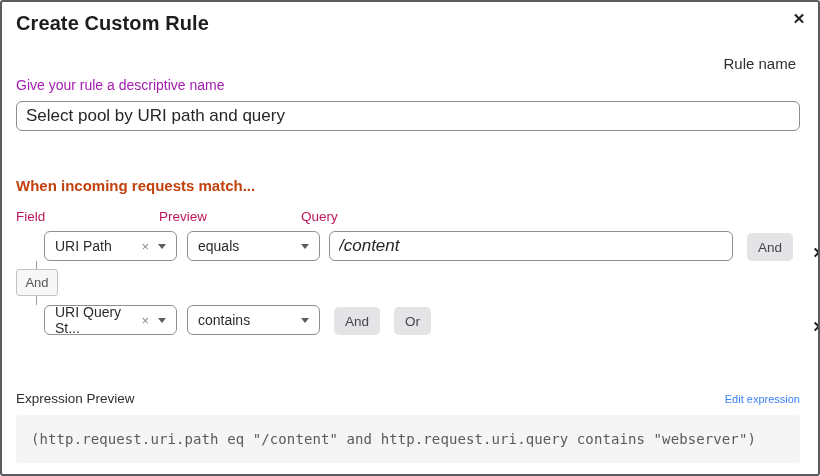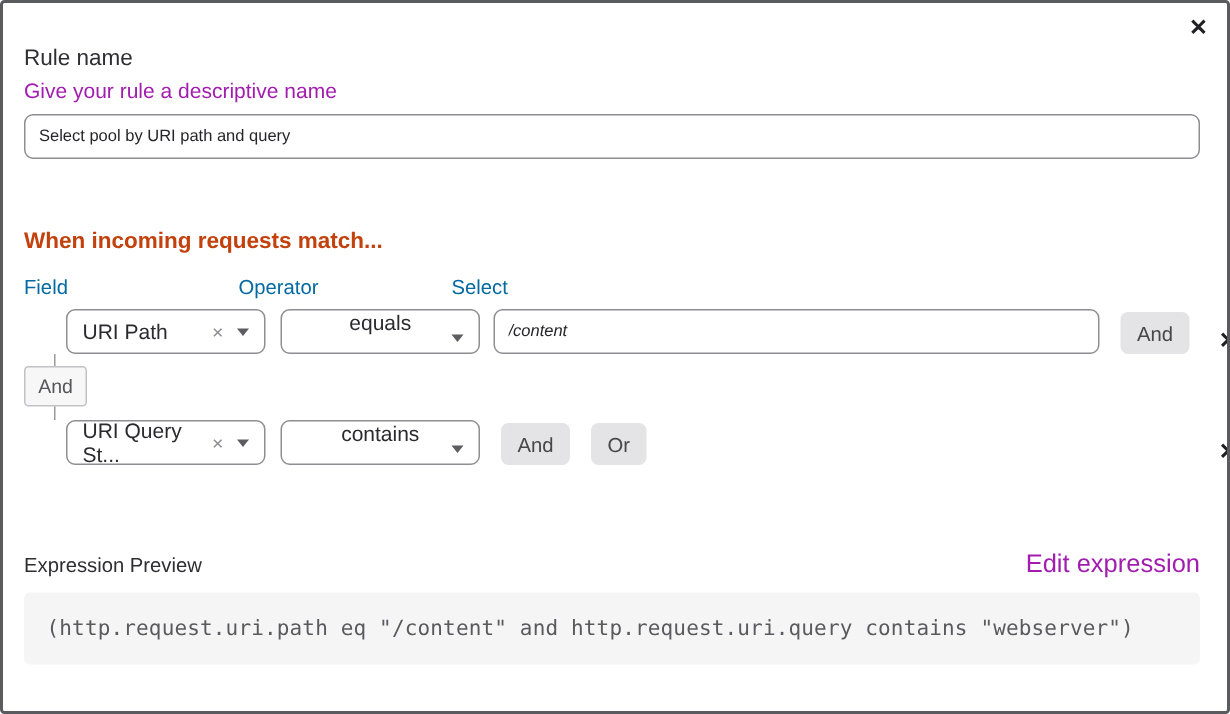--- a/index.html
+++ b/index.html
@@ -40,55 +40,56 @@
     line-height: 22px;
     text-align: center;
     padding: 0;
   }
 
   .field-label {
     margin-top: 19px;
     font-size: 15px;
     color: #2e2e33;
     line-height: 18px;
+    text-align: right;
   }
   .field-helper {
     margin-top: 4px;
     font-size: 14px;
     color: #a21caf;
     line-height: 16px;
   }
 
   .text-input {
     display: block;
     height: 30px;
     border: 1px solid #8e8e93;
     border-radius: 6px;
     background: #fff;
     font-family: "Liberation Sans", sans-serif;
-    font-size: 11px;
+    font-size: 17px;
     color: #26262a;
     padding: 0 9px;
     outline: none;
   }
   .rule-name-input { margin-top: 8px; width: 784px; }
 
   .match-heading {
     margin-top: 46px;
     font-size: 15px;
     font-weight: 700;
     color: #c2410c;
     line-height: 18px;
   }
 
   .col-labels {
     margin-top: 14px;
     display: flex;
     font-size: 13.5px;
-    color: #0369a1;
+    color: #be185d;
     line-height: 15px;
   }
   .col-field { width: 143px; }
   .col-operator { width: 142px; }
 
   .cond-row {
     margin-top: 7px;
     display: flex;
     align-items: flex-end;
     width: 784px;
@@ -109,21 +110,21 @@
     color: #2b2b2f;
   }
   .dd .dd-right { margin-left: auto; display: flex; align-items: center; gap: 9px; }
   .dd-clear { font-size: 13px; color: #8b8b90; line-height: 13px; }
   .caret {
     width: 0; height: 0;
     border-left: 4.5px solid transparent;
     border-right: 4.5px solid transparent;
     border-top: 5.5px solid #5c5c61;
   }
-  .dd-operator { margin-left: 10px; flex-direction: column; }
+  .dd-operator { margin-left: 10px; }
   .value-input { margin-left: 9px; font-style: italic; }
   .value-row1 { width: 404px; }
   .value-row2 { width: 354px; }
 
   .op-btn {
     margin-left: 14px;
     height: 28px;
     padding: 0 11px;
     background: #e4e4e6;
     border: none;
@@ -172,22 +173,22 @@
   .preview-row {
     margin-top: 56px;
     width: 784px;
     display: flex;
     align-items: baseline;
     justify-content: space-between;
     text-align: right;
   }
   .preview-label { font-size: 13.5px; color: #2e2e33; }
   .edit-link {
-    font-size: 17px;
-    color: #a21caf;
+    font-size: 11px;
+    color: #3b82f6;
     text-decoration: none;
     cursor: pointer;
   }
 
   .code-block {
     margin-top: 9px;
     width: 784px;
     height: 48px;
     background: #f5f5f6;
     border-radius: 4px;
@@ -201,32 +202,33 @@
     letter-spacing: 0.1px;
     color: #5a5a5e;
     white-space: nowrap;
   }
 </style>
 </head>
 <body>
 
 <div class="dialog">
 
+  <div class="dialog-title">Create Custom Rule</div>
   <button class="close-btn">✕</button>
 
   <div class="field-label">Rule name</div>
   <div class="field-helper">Give your rule a descriptive name</div>
   <input class="text-input rule-name-input" type="text" value="Select pool by URI path and query" style="">
 
   <div class="match-heading">When incoming requests match...</div>
 
   <div class="col-labels">
     <span class="col-field">Field</span>
-    <span class="col-operator">Operator</span>
-    <span class="col-value">Select</span>
+    <span class="col-operator">Preview</span>
+    <span class="col-value">Query</span>
   </div>
 
   <div class="cond-row">
     <div class="dd">
       <span>URI Path</span>
       <span class="dd-right">
         <span class="dd-clear">×</span>
         <span class="caret"></span>
       </span>
     </div>

